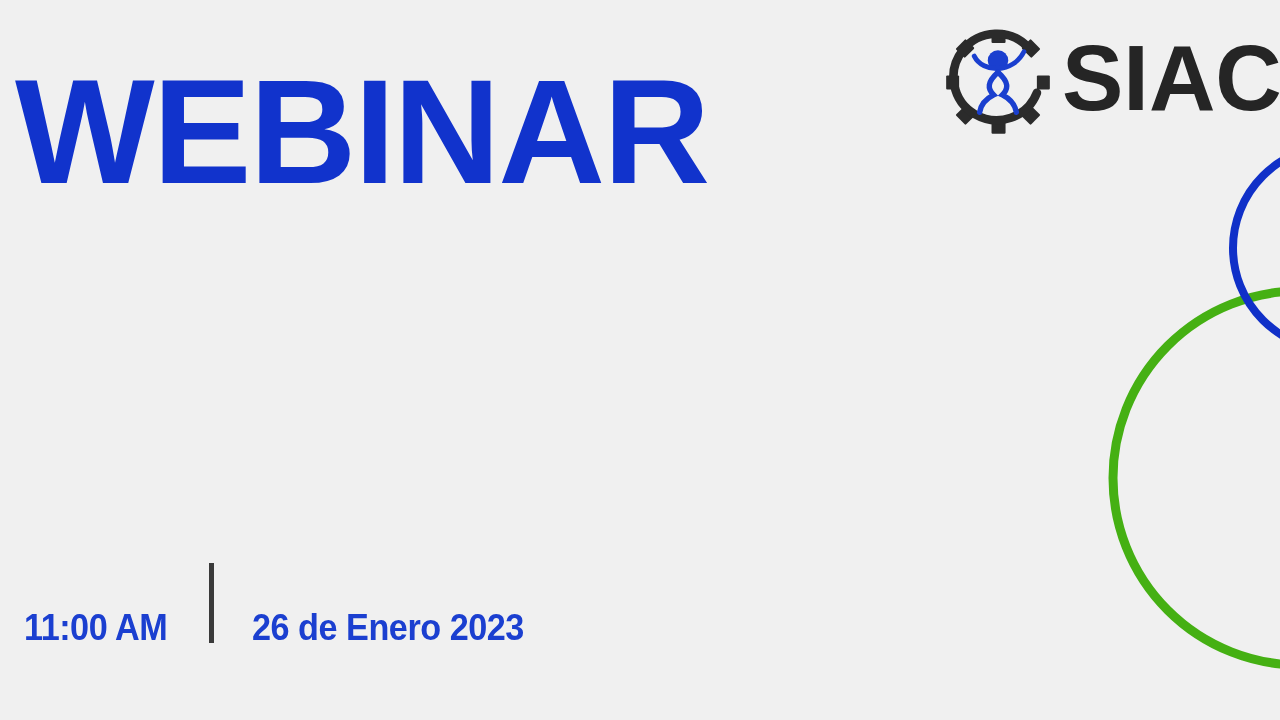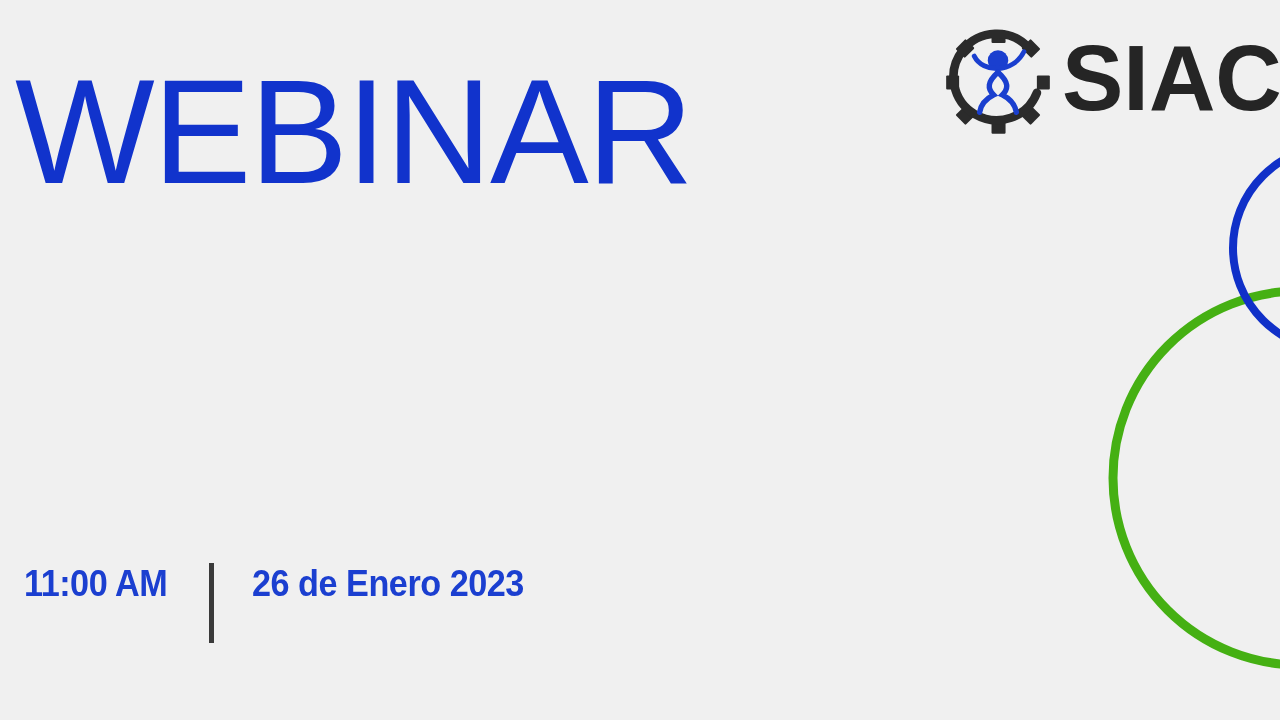--- a/index.html
+++ b/index.html
@@ -59,21 +59,21 @@
     line-height: 1;
     transform: translateY(-4px);
   }
 
   
   .headline {
     position: absolute;
     left: 15px;
     top: 58px;
     font-size: 148px;
-    font-weight: 400;
+    font-weight: 700;
     line-height: 1;
     letter-spacing: -2px;
     color: #1133cc;
     white-space: nowrap;
   }
 
   .subtitle-block {
     position: absolute;
     left: 22px;
     top: 243px;
@@ -110,21 +110,21 @@
     transform-origin: left center;
     margin-top: 10px;
   }
 
   
   .meta-row {
     position: absolute;
     left: 24px;
     top: 566px;
     display: flex;
-    align-items: flex-start;
+    align-items: flex-end;
     white-space: nowrap;
   }
   .meta-time,
   .meta-date {
     font-size: 36px;
     font-weight: 700;
     color: #1b3fd0;
     letter-spacing: -0.5px;
     line-height: 1;
     transform: scaleX(0.95);

